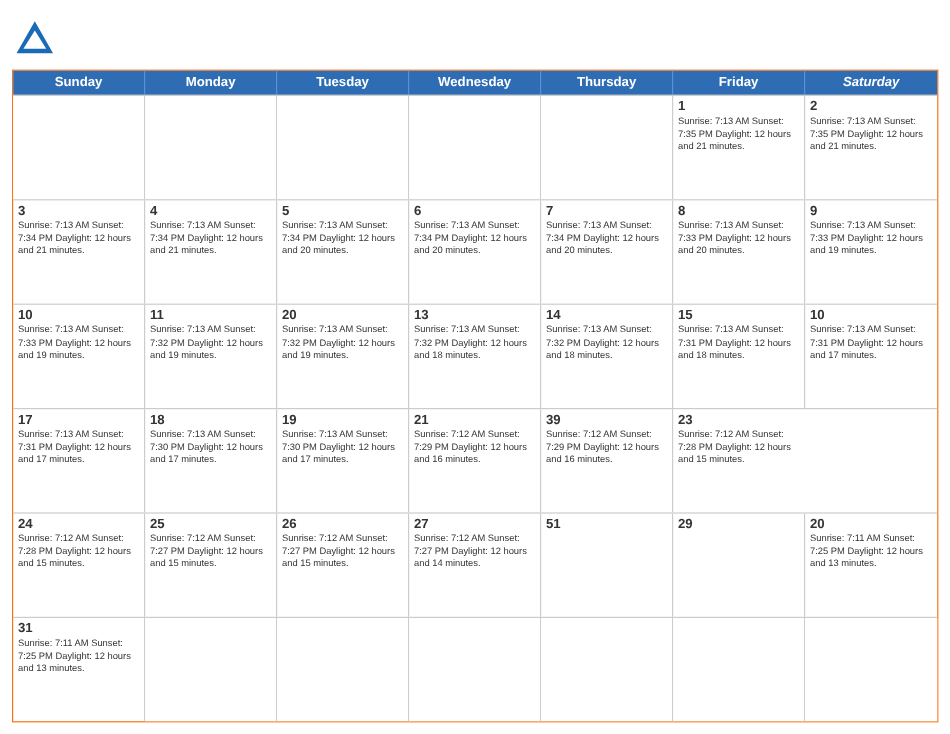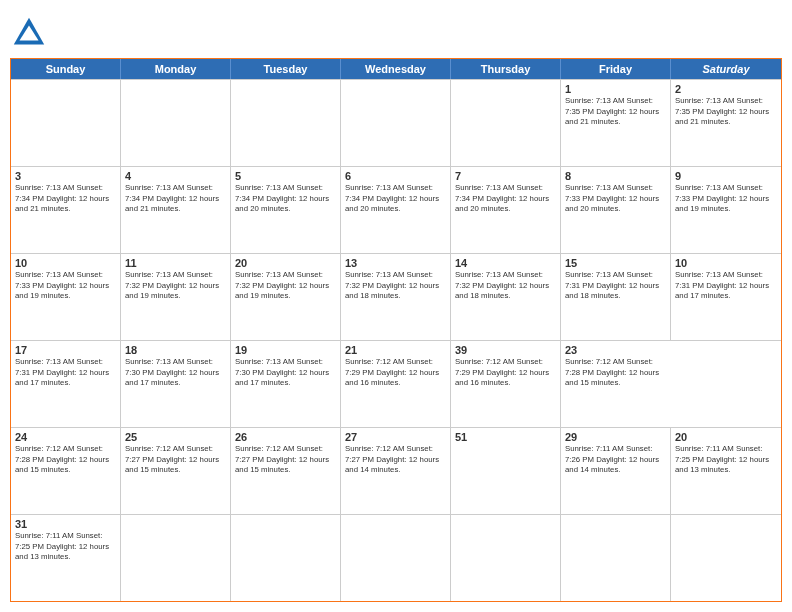--- a/index.html
+++ b/index.html
@@ -316,23 +316,20 @@
             <span class="day-num">27</span>
             <div class="cell-info">Sunrise: 7:12 AM
 Sunset: 7:27 PM
 Daylight: 12 hours and 14 minutes.</div>
           </div>
           <div class="cal-cell">
             <span class="day-num">51</span>
           </div>
           <div class="cal-cell">
             <span class="day-num">29</span>
-            <div class="cell-info">Sunrise: 7:11 AM
-Sunset: 7:26 PM
-Daylight: 12 hours and 14 minutes.</div>
           </div>
           <div class="cal-cell">
             <span class="day-num">20</span>
             <div class="cell-info">Sunrise: 7:11 AM
 Sunset: 7:25 PM
 Daylight: 12 hours and 13 minutes.</div>
           </div>
         </div>
         <div class="cal-row">
           <div class="cal-cell">

